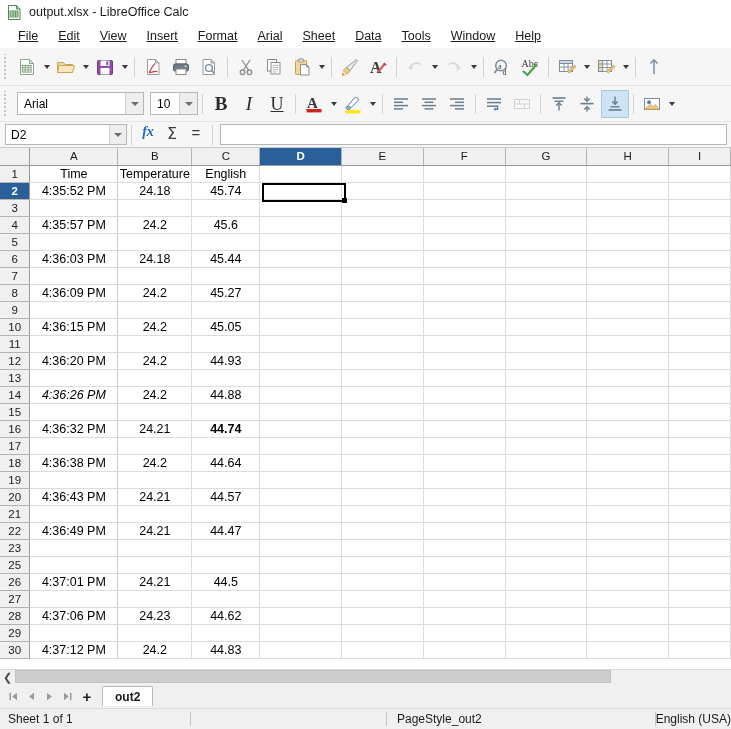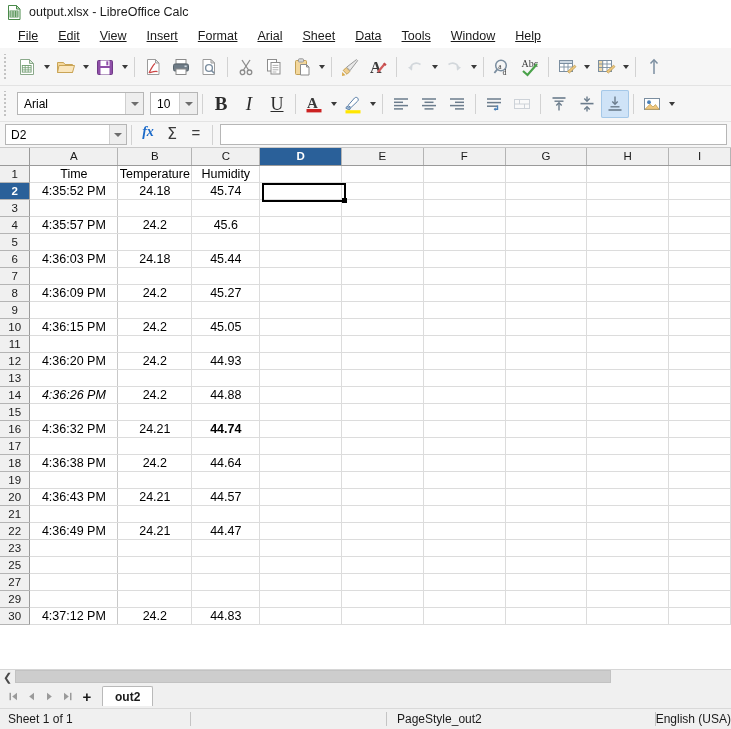--- a/index.html
+++ b/index.html
@@ -603,21 +603,21 @@
             <th class="colhead" style="width: 82px;">G</th>
             <th class="colhead" style="width: 82px;">H</th>
             <th class="colhead" style="width: 62px;">I</th>
           </tr>
         </thead>
       <tbody id="sheet-body">
           <tr style="height: 17px;">
             <td class="rowhead">1</td>
             <td class="cell colA" style="width: 88px;">Time</td>
             <td class="cell" style="width: 74px;">Temperature</td>
-            <td class="cell" style="width: 68px;">Humidity</td>
+            <td class="cell" style="width: 68px;">English</td>
             <td class="cell" style="width: 82px;"></td>
             <td class="cell" style="width: 82px;"></td>
             <td class="cell" style="width: 82px;"></td>
             <td class="cell" style="width: 82px;"></td>
             <td class="cell" style="width: 82px;"></td>
             <td class="cell" style="width: 62px;"></td>
           </tr>
           <tr style="height: 17px;">
             <td class="rowhead sel">2</td>
             <td class="cell colA" style="width: 88px;">4:35:52 PM</td>
@@ -888,24 +888,48 @@
             <td class="cell" style="width: 74px;"></td>
             <td class="cell" style="width: 68px;"></td>
             <td class="cell" style="width: 82px;"></td>
             <td class="cell" style="width: 82px;"></td>
             <td class="cell" style="width: 82px;"></td>
             <td class="cell" style="width: 82px;"></td>
             <td class="cell" style="width: 82px;"></td>
             <td class="cell" style="width: 62px;"></td>
           </tr>
           <tr style="height: 17px;">
+            <td class="rowhead">26</td>
+            <td class="cell colA" style="width: 88px;">4:37:01 PM</td>
+            <td class="cell" style="width: 74px;">24.21</td>
+            <td class="cell" style="width: 68px;">44.5</td>
+            <td class="cell" style="width: 82px;"></td>
+            <td class="cell" style="width: 82px;"></td>
+            <td class="cell" style="width: 82px;"></td>
+            <td class="cell" style="width: 82px;"></td>
+            <td class="cell" style="width: 82px;"></td>
+            <td class="cell" style="width: 62px;"></td>
+          </tr>
+          <tr style="height: 17px;">
             <td class="rowhead">27</td>
             <td class="cell colA" style="width: 88px;"></td>
             <td class="cell" style="width: 74px;"></td>
             <td class="cell" style="width: 68px;"></td>
+            <td class="cell" style="width: 82px;"></td>
+            <td class="cell" style="width: 82px;"></td>
+            <td class="cell" style="width: 82px;"></td>
+            <td class="cell" style="width: 82px;"></td>
+            <td class="cell" style="width: 82px;"></td>
+            <td class="cell" style="width: 62px;"></td>
+          </tr>
+          <tr style="height: 17px;">
+            <td class="rowhead">28</td>
+            <td class="cell colA" style="width: 88px;">4:37:06 PM</td>
+            <td class="cell" style="width: 74px;">24.23</td>
+            <td class="cell" style="width: 68px;">44.62</td>
             <td class="cell" style="width: 82px;"></td>
             <td class="cell" style="width: 82px;"></td>
             <td class="cell" style="width: 82px;"></td>
             <td class="cell" style="width: 82px;"></td>
             <td class="cell" style="width: 82px;"></td>
             <td class="cell" style="width: 62px;"></td>
           </tr>
           <tr style="height: 17px;">
             <td class="rowhead">29</td>
             <td class="cell colA" style="width: 88px;"></td>

